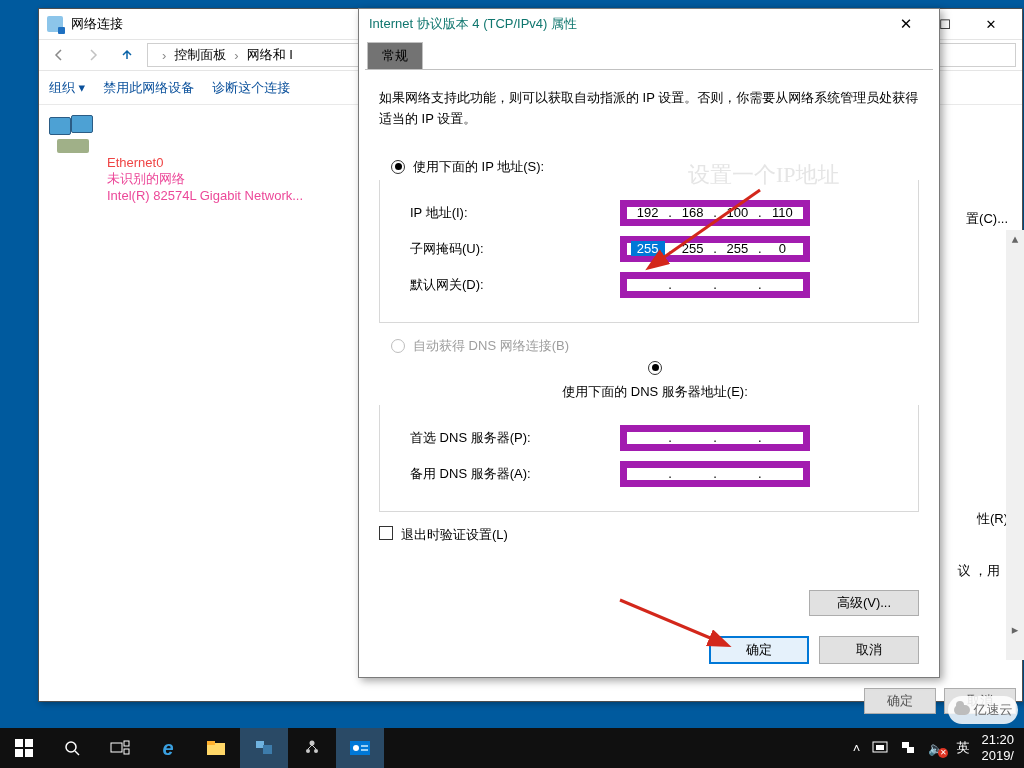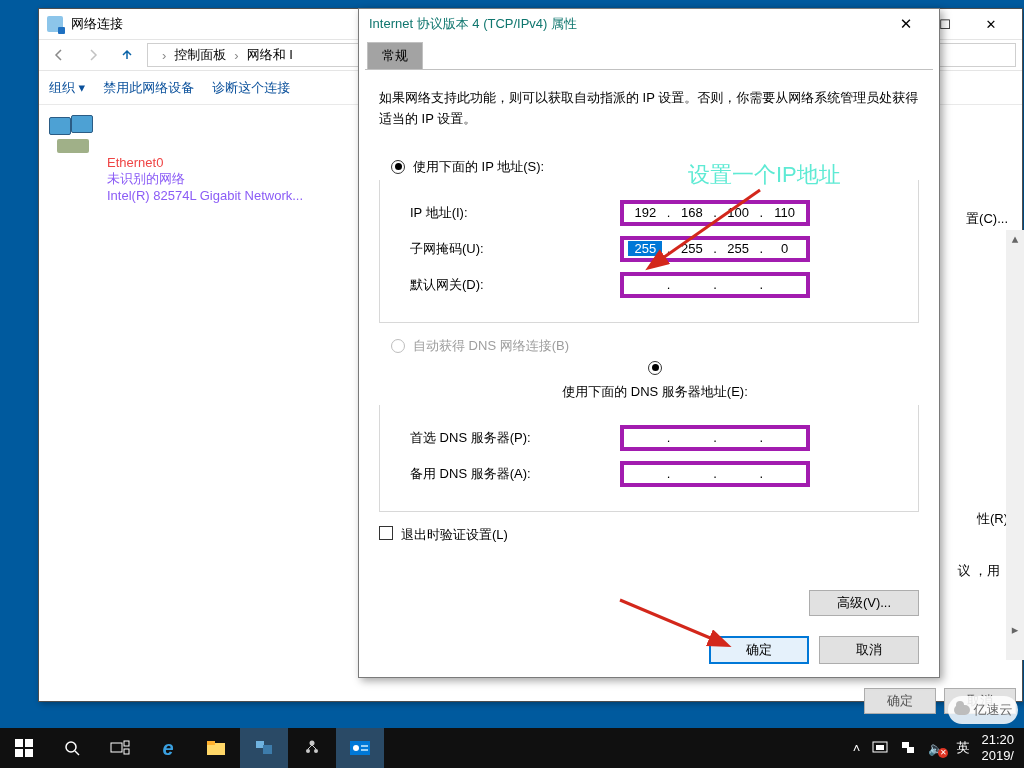--- a/index.html
+++ b/index.html
@@ -19,53 +19,53 @@
   .cmdbar .cmd{color:#0a509b;}
   .nc-body{position:absolute;top:96px;bottom:24px;left:0;right:0;display:flex;}
   .nc-list{padding:10px;}
   .adapter{display:flex;gap:10px;align-items:flex-start;}
   .adapter-icon{width:48px;height:44px;position:relative;}
   .adapter-icon .mon{position:absolute;width:22px;height:18px;background:#4da1d4;border:1px solid #2b5c85;border-radius:2px;}
   .adapter-icon .mon.a{left:0;top:2px;}
   .adapter-icon .mon.b{left:22px;top:0;}
   .adapter-icon .nic{position:absolute;left:8px;top:24px;width:32px;height:14px;background:#a0b088;border-radius:2px;}
   .adapter .name{color:#ef4444;margin-top:40px;}
-  .adapter .status,.adapter .driver{color:#8b5cf6;}
+  .adapter .status,.adapter .driver{color:#ec4899;}
   .statusbar{position:absolute;left:0;right:0;bottom:0;height:24px;border-top:1px solid #e5e5e5;display:flex;align-items:center;gap:20px;padding:0 10px;color:#555;background:#fff;}
   .statusbar .sep{width:1px;height:14px;background:#d0d0d0;}
   
   .dlg{position:absolute;left:358px;top:8px;width:582px;height:670px;background:#fff;border:1px solid #7a7a7a;box-shadow:3px 3px 8px rgba(0,0,0,.35);}
   .dlg .titlebar{height:30px;display:flex;align-items:center;padding:0 10px;background:#fff;}
   .dlg .titlebar .ttl{color:#0f766e;}
   .dlg .titlebar .close{margin-left:auto;width:46px;height:30px;display:flex;align-items:center;justify-content:center;font-size:15px;}
   .dlg .tabstrip{height:28px;display:flex;align-items:flex-end;padding:0 8px;margin-top:2px;}
-  .dlg .tab{border:1px solid #c1c1c1;border-bottom:none;background:#a3a3a3;padding:4px 14px;}
+  .dlg .tab{border:1px solid #c1c1c1;border-bottom:none;background:#737373;padding:4px 14px;}
   .dlg .tabline{height:1px;background:#c1c1c1;margin:0 6px;}
   .dlg .content{padding:18px 20px 14px 20px;position:relative;height:calc(100% - 60px);}
   .dlg .desc{line-height:1.6;color:#000;margin-bottom:28px;}
   .radio-row{display:flex;align-items:center;gap:8px;margin:6px 0;}
   .radio{width:14px;height:14px;border:1px solid #333;border-radius:50%;display:inline-flex;align-items:center;justify-content:center;}
   .radio.checked::after{content:"";width:7px;height:7px;background:#000;border-radius:50%;}
   .radio.disabled{border-color:#bdbdbd;}
   .fieldgroup{border-left:1px solid #d8d8d8;border-right:1px solid #d8d8d8;border-bottom:1px solid #d8d8d8;padding:10px 18px 14px 18px;margin-top:-2px;margin-bottom:14px;}
   .frow{display:flex;align-items:center;margin:10px 12px;}
   .frow .lbl{width:210px;color:#000;}
-  .ipbox{width:190px;height:26px;border:4px solid #a21caf;display:flex;align-items:center;justify-content:space-evenly;font-family:Consolas,monospace;font-size:14px;background:#fff;}
+  .ipbox{width:190px;height:26px;border:7px solid #a21caf;display:flex;align-items:center;justify-content:space-evenly;font-family:Consolas,monospace;font-size:14px;background:#fff;}
   .ipbox .oct{width:34px;text-align:center;}
   .ipbox .oct.sel{background:#0078d7;color:#fff;}
   .ipbox .dot{color:#000;}
   .disabled-text{color:#9e9e9e;}
   .chkrow{display:flex;align-items:flex-start;gap:8px;margin-top:14px;}
   .chk{width:14px;height:14px;border:1px solid #333;display:inline-block;}
   .adv-btn{position:absolute;right:20px;bottom:62px;width:110px;height:26px;border:1px solid #adadad;background:#e1e1e1;}
   .dlg-buttons{position:absolute;right:20px;bottom:14px;display:flex;gap:10px;}
   .dlg-buttons .dbtn{width:100px;height:28px;border:1px solid #adadad;background:#e1e1e1;display:flex;align-items:center;justify-content:center;}
   .dlg-buttons .dbtn.primary{border:2px solid #0078d7;background:#e5f1fb;}
   
-  .anno-text{position:absolute;color:#5eead4;font-size:22px;font-weight:400;left:688px;top:160px;z-index:50;}
+  .anno-text{position:absolute;color:#e5e5e5;font-size:22px;font-weight:400;left:688px;top:160px;z-index:50;font-family:Liberation Serif, serif;}
   .arrow-svg{position:absolute;z-index:49;pointer-events:none;}
   
   .taskbar{position:absolute;left:0;right:0;bottom:0;height:40px;background:#101010;display:flex;align-items:center;}
   .taskbar .tbtn{width:48px;height:40px;display:flex;align-items:center;justify-content:center;color:#fff;}
   .taskbar .tbtn.active{background:#2a4a66;}
   .taskbar .tray{margin-left:auto;display:flex;align-items:center;gap:12px;padding:0 10px;color:#fff;font-size:12px;}
   .taskbar .clock{text-align:center;line-height:1.2;}
   .watermark{position:absolute;right:6px;bottom:44px;width:70px;height:28px;border-radius:14px;background:rgba(255,255,255,.85);display:flex;align-items:center;justify-content:center;font-size:11px;color:#666;gap:4px;}
   .cloud-ico{width:16px;height:10px;border-radius:6px;background:#bdbdbd;position:relative;}
   .cloud-ico::before{content:"";position:absolute;width:8px;height:8px;background:#bdbdbd;border-radius:50%;left:2px;top:-4px;}

